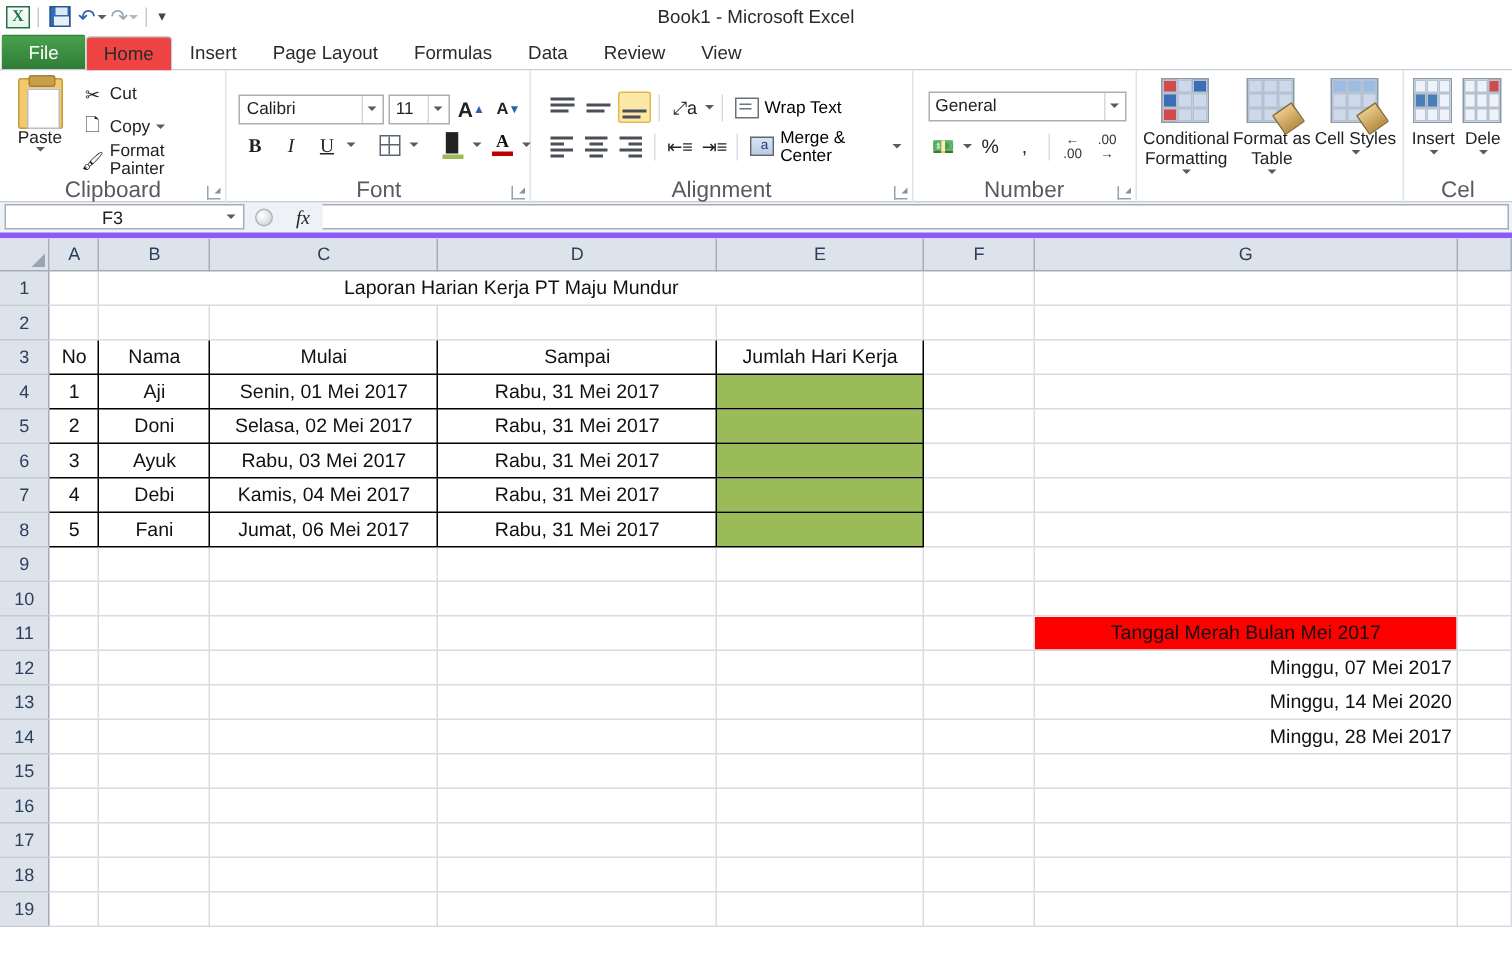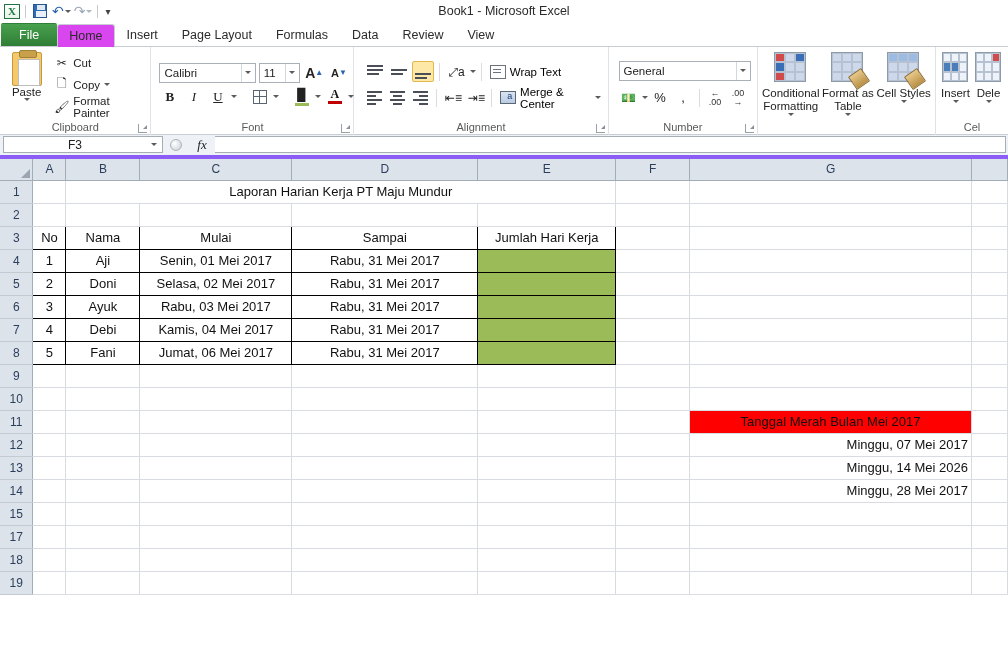--- a/index.html
+++ b/index.html
@@ -81,21 +81,21 @@
     white-space: nowrap;
   }
   .tab.file {
     background: linear-gradient(#48a14d,#2f7d36);
     color: #fff;
     border-radius: 2px 2px 0 0;
     padding: 0 17px;
     font-size: 12.5px;
   }
   .tab.active {
-    background: #d946ef;
+    background: #ef4444;
     border-color: #c8cdd3;
     border-radius: 3px 3px 0 0;
     position: relative; top: 1px;
   }
 
   
   .ribbon {
     height: 88px;
     background: #fff;
     border-bottom: 1px solid #c9ced4;
@@ -106,21 +106,21 @@
     height: 88px;
     position: relative;
     padding: 3px 4px 0 4px;
     border-right: 1px solid #dfe2e6;
     display: flex; flex-direction: column;
   }
   .rbody { flex: 1; display: flex; }
   .rlabel {
     height: 16px; line-height: 16px;
     text-align: center;
-    font-size: 11px;
+    font-size: 15px;
     color: #5a5a5a;
   }
   .dialog-launcher {
     position: absolute; right: 3px; bottom: 2px;
     width: 9px; height: 9px;
     border: 1px solid #9aa0a8;
     border-top: none; border-right: none;
     color: #7a8089;
     font-size: 7px;
   }
@@ -840,38 +840,49 @@
     </tr>
 
     <tr>
       <th class="rowhead">13</th>
       <td class="cell"></td>
       <td class="cell"></td>
       <td class="cell"></td>
       <td class="cell"></td>
       <td class="cell"></td>
       <td class="cell"></td>
-      <td class="cell rgt">Minggu, 14 Mei 2026</td>
+      <td class="cell rgt">Minggu, 14 Mei 2020</td>
       <td class="cell"></td>
     </tr>
 
     <tr>
       <th class="rowhead">14</th>
       <td class="cell"></td>
       <td class="cell"></td>
       <td class="cell"></td>
       <td class="cell"></td>
       <td class="cell"></td>
       <td class="cell"></td>
       <td class="cell rgt">Minggu, 28 Mei 2017</td>
       <td class="cell"></td>
     </tr>
 
     <tr>
       <th class="rowhead">15</th>
+      <td class="cell"></td>
+      <td class="cell"></td>
+      <td class="cell"></td>
+      <td class="cell"></td>
+      <td class="cell"></td>
+      <td class="cell"></td>
+      <td class="cell"></td>
+      <td class="cell"></td>
+    </tr>
+    <tr>
+      <th class="rowhead">16</th>
       <td class="cell"></td>
       <td class="cell"></td>
       <td class="cell"></td>
       <td class="cell"></td>
       <td class="cell"></td>
       <td class="cell"></td>
       <td class="cell"></td>
       <td class="cell"></td>
     </tr>
     <tr>

